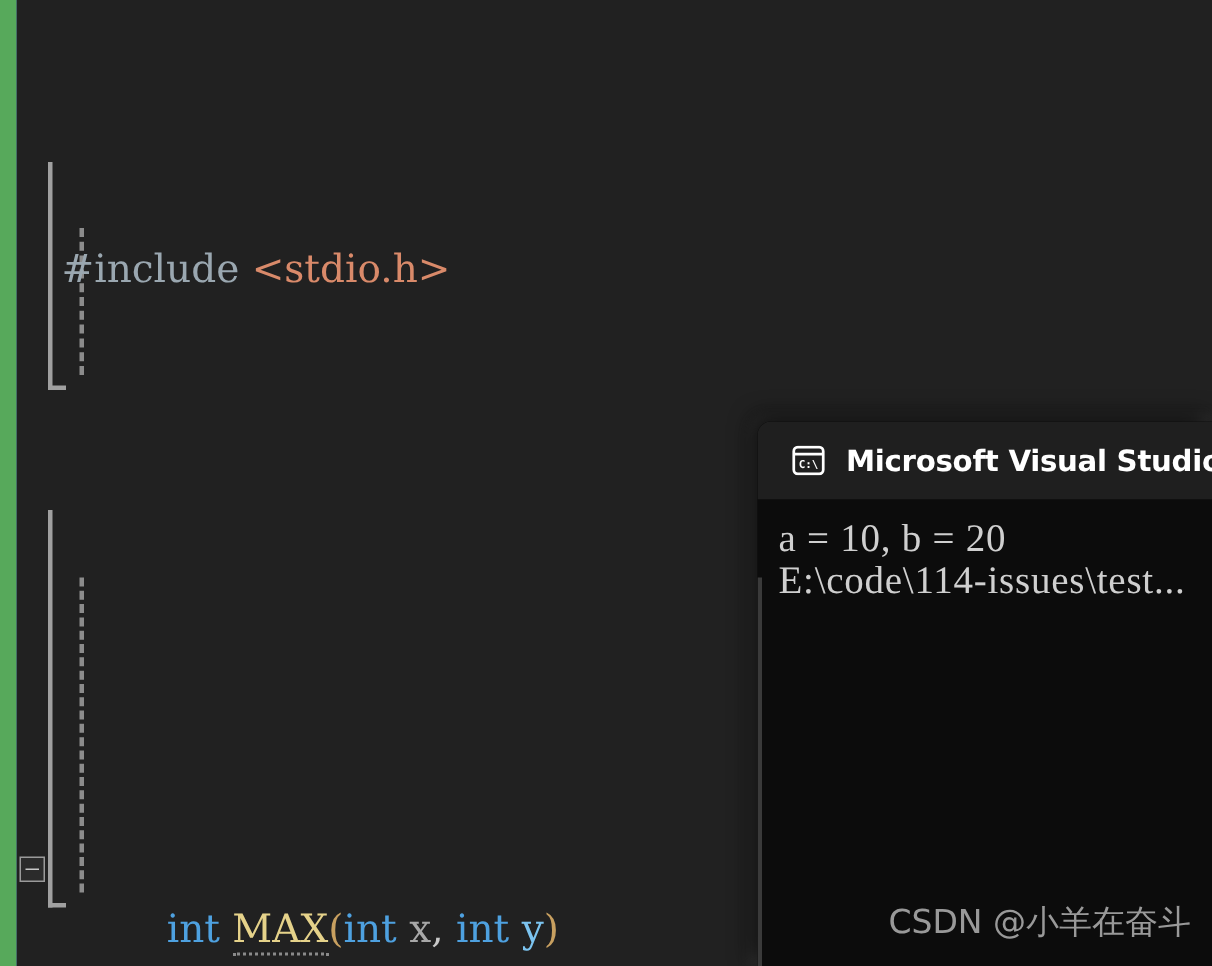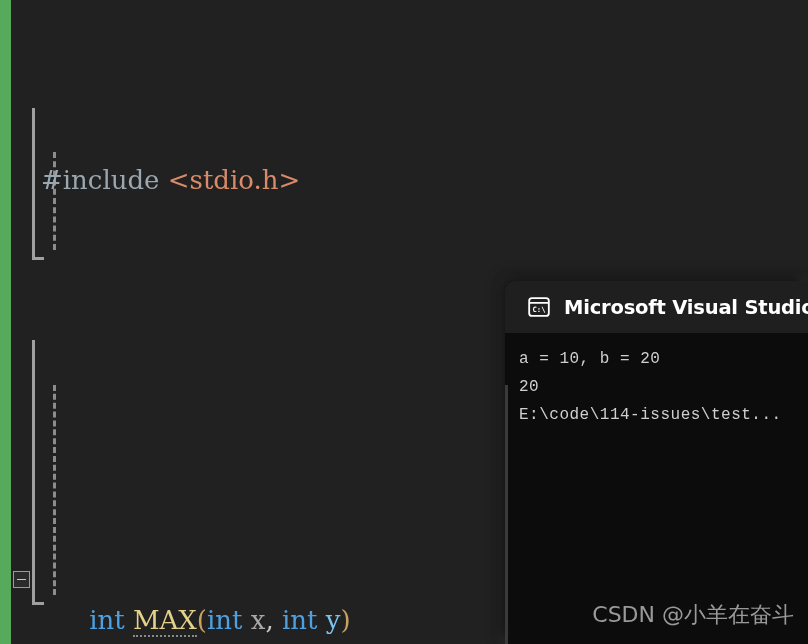--- a/index.html
+++ b/index.html
@@ -46,21 +46,21 @@
     font-family: "DejaVu Serif", serif;
     font-size: 26px;
     line-height: 40px;
     white-space: pre;
     letter-spacing: 0px;
   }
 
   .line {
     position: relative;
     height: 40px;
-    padding-left: 12px;
+    padding-left: 34px;
     color: #d4d4d4;
   }
 
   
   .tk-pre   { color: #9aa7b0; }
   .tk-inc   { color: #d98a6a; }
   .tk-kw    { color: #4ea1e0; }
   .tk-fn    { color: #e5d28a; }
   .tk-var   { color: #7cc4f0; }
   .tk-punct { color: #c8c8c8; }
@@ -166,22 +166,22 @@
   }
 
   .console-body {
     position: relative;
     height: 311px;
     background: #0c0c0c;
     padding: 12px 0 0 14px;
     box-sizing: border-box;
   }
   .console-line {
-    font-family: Liberation Mono, monospace;
-    font-size: 16px;
+    font-family: Liberation Serif, serif;
+    font-size: 26px;
     line-height: 28px;
     color: #cfcfcf;
     white-space: pre;
     letter-spacing: 0.5px;
   }
   .console-line.blank { color: transparent; }
 
   .console-edge {
     position: absolute;
     left: 0;
@@ -281,21 +281,20 @@
         <rect x="1.2" y="1.2" width="21.6" height="19.6" rx="3" ry="3" fill="none" stroke="#ffffff" stroke-width="2"></rect>
         <line x1="1.2" y1="6.4" x2="22.8" y2="6.4" stroke="#ffffff" stroke-width="2"></line>
         <text x="12" y="16.6" fill="#ffffff" font-size="8" font-family="DejaVu Sans Mono, monospace" font-weight="bold" text-anchor="middle">C:\</text>
       </svg>
       <div class="console-title">Microsoft Visual Studio 调试控制台</div>
     </div>
 
     <div class="console-body">
       <div class="console-edge"></div>
       <div class="console-line">a = 10, b = 20</div>
-      <div class="console-line">20</div>
       <div class="console-line blank"></div>
       <div class="console-line">E:\code\114-issues\test...</div>
 
       <div class="watermark">CSDN @小羊在奋斗</div>
     </div>
 
   </div>
 
 </div>
 

